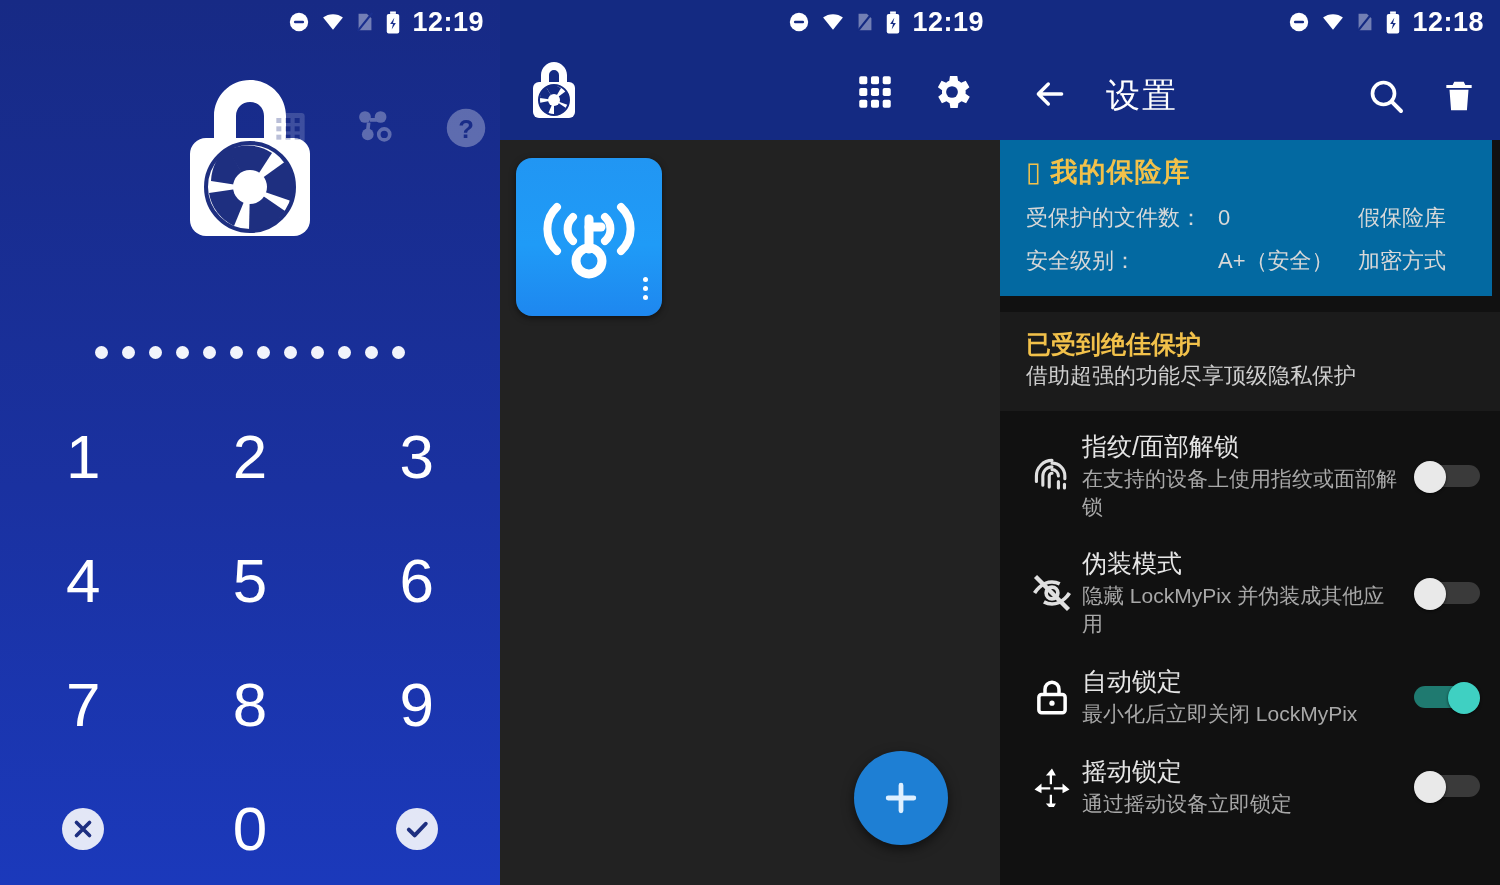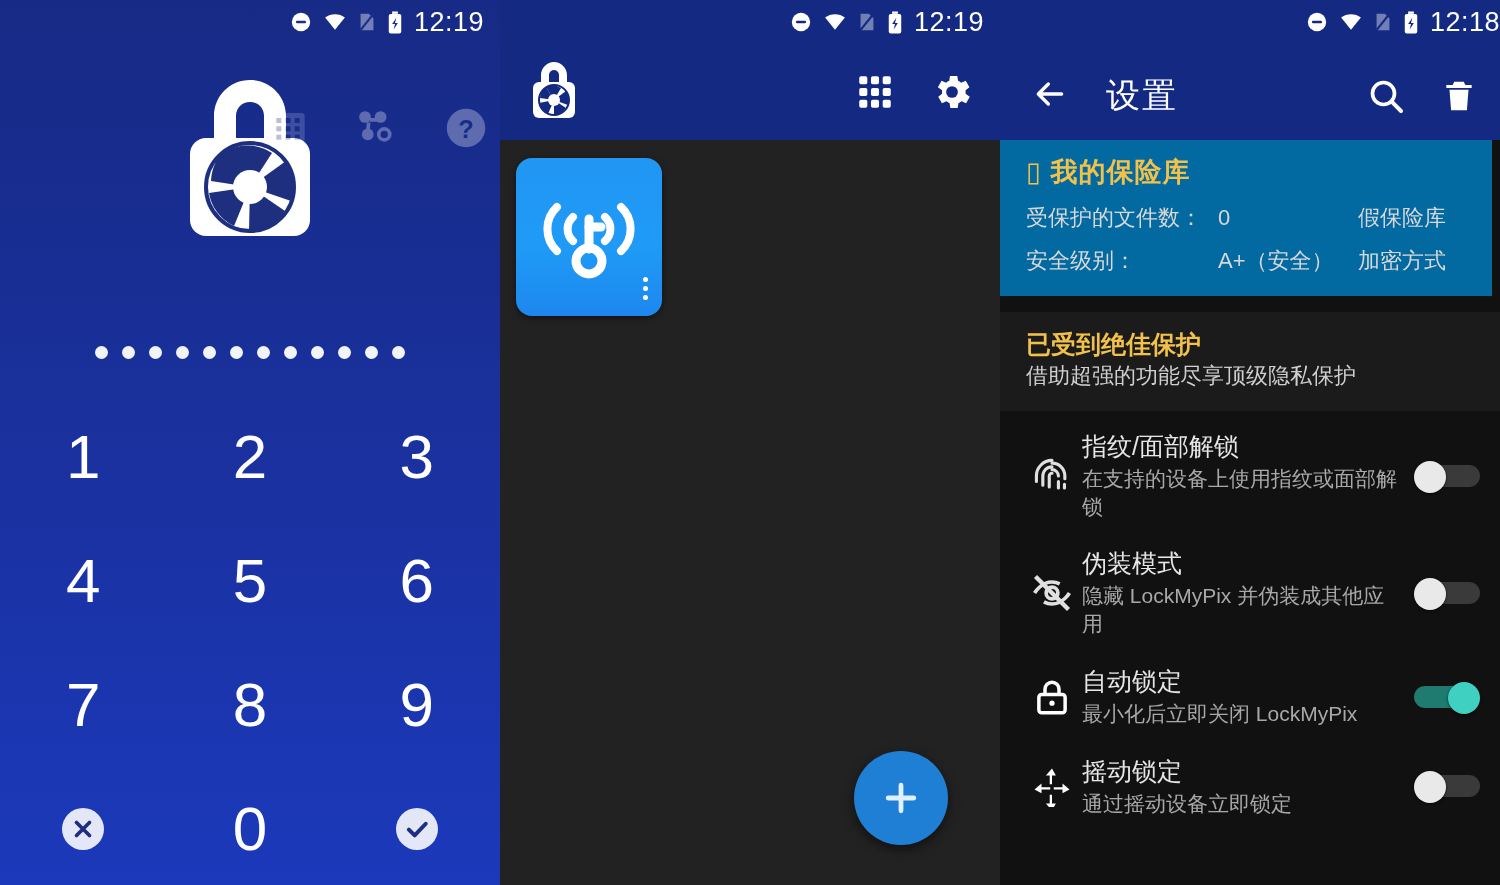--- a/index.html
+++ b/index.html
@@ -14,21 +14,21 @@
   
   .panel-lock {
     width: 500px; height: 885px; position: relative;
     background: linear-gradient(180deg, #172a85 0%, #1a31a0 55%, #1b39bb 100%);
     overflow: hidden;
   }
   .statusbar {
     height: 44px; display: flex; align-items: center; justify-content: flex-end;
     gap: 11px; padding-right: 16px; color: #fff;
   }
-  .sb-time { font-size: 27px; font-weight: 400; letter-spacing: .5px; margin-left: 0; }
+  .sb-time { font-size: 27px; font-weight: 700; letter-spacing: .5px; margin-left: 0; }
   .sb-ico { display: inline-flex; align-items: center; }
 
   .lock-top { position: relative; height: 230px; }
   .logo-wrap { position: absolute; left: 168px; top: 20px; }
   .top-icons { position: absolute; top: 62px; left: 268px; display: flex; gap: 46px; align-items: center; }
   .faint { opacity: .30; }
 
   .dots { display: flex; gap: 14px; justify-content: center; margin-top: 72px; }
   .dot { width: 13px; height: 13px; border-radius: 50%; background: #f2f4fb; }
 
@@ -76,21 +76,21 @@
     box-shadow: 0 4px 12px rgba(0,0,0,.55);
   }
 
   
   .panel-settings { width: 500px; height: 885px; background: #111111; position: relative; overflow: hidden; }
   .set-appbar {
     height: 140px; background: #142a82; position: relative; color: #fff;
   }
   .set-appbar .sb {
     position: absolute; top: 0; left: 0; right: 0; height: 44px;
-    display: flex; align-items: center; justify-content: flex-end; gap: 11px; 
+    display: flex; align-items: center; justify-content: flex-end; gap: 11px; padding-right: 16px;
   }
   .set-row { position: absolute; top: 52px; left: 8px; right: 0; height: 88px; display: flex; align-items: center; padding: 0 22px; }
   .set-title { font-size: 34px; margin-left: 36px; letter-spacing: 2px; }
 
   .card {
     background: #0369a1; margin: 0 8px 16px 0; padding: 14px 26px 20px 26px;
   }
   .card-title { color: #f2c14a; font-size: 27px; font-weight: 700; letter-spacing: 1px; }
   .kv { display: flex; align-items: baseline; margin-top: 13px; color: #d8d8d8; font-size: 22px; }
   .kv .k { width: 192px; }

